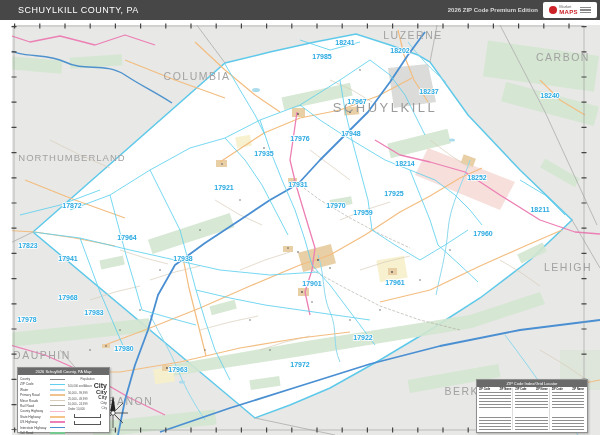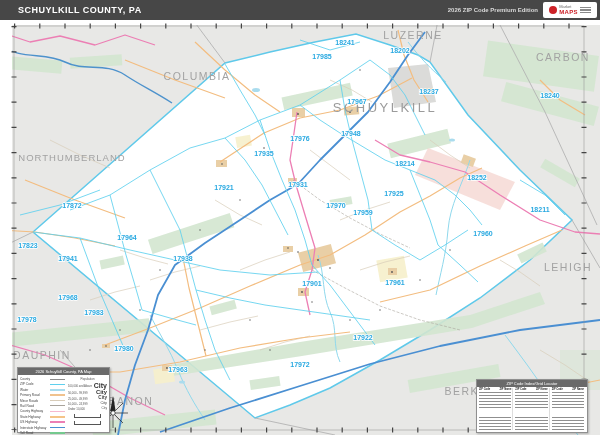--- a/index.html
+++ b/index.html
@@ -2,21 +2,21 @@
 <html><head>
 <meta charset="utf-8">
 <style>
   html,body{margin:0;padding:0;background:#dcdcdc;}
   .stage{position:relative;width:600px;height:435px;overflow:hidden;background:#fff;
          font-family:"Liberation Sans", sans-serif;}
   
   .hdr{position:absolute;left:0;top:0;width:600px;height:20px;background:#474747;
        display:flex;align-items:center;justify-content:space-between;
        padding:0 3px 0 18px;box-sizing:border-box;}
-  .hdr-title{color:#fff;font-size:9px;font-weight:bold;letter-spacing:.5px;}
+  .hdr-title{color:#fff;font-size:9px;font-weight:normal;letter-spacing:.5px;}
   .hdr-right{display:flex;align-items:center;gap:5px;}
   .edition{color:#d8d8d8;font-size:6px;font-weight:bold;}
   .logo{width:54px;height:16px;background:#fff;border-radius:2px;display:flex;
         align-items:center;justify-content:center;gap:2px;padding:1px;box-sizing:border-box;}
   .logo-badge{width:8px;height:8px;border-radius:50%;background:#cc2127;flex:0 0 auto;}
   .logo-words{display:flex;flex-direction:column;line-height:1;}
   .logo-market{font-size:4px;color:#666;}
   .logo-maps{font-size:6px;font-weight:bold;color:#cc2127;letter-spacing:.3px;}
   .logo-lines{display:flex;flex-direction:column;gap:1px;}
   .logo-lines i{display:block;width:11px;height:1.5px;background:#8a8a8a;}

